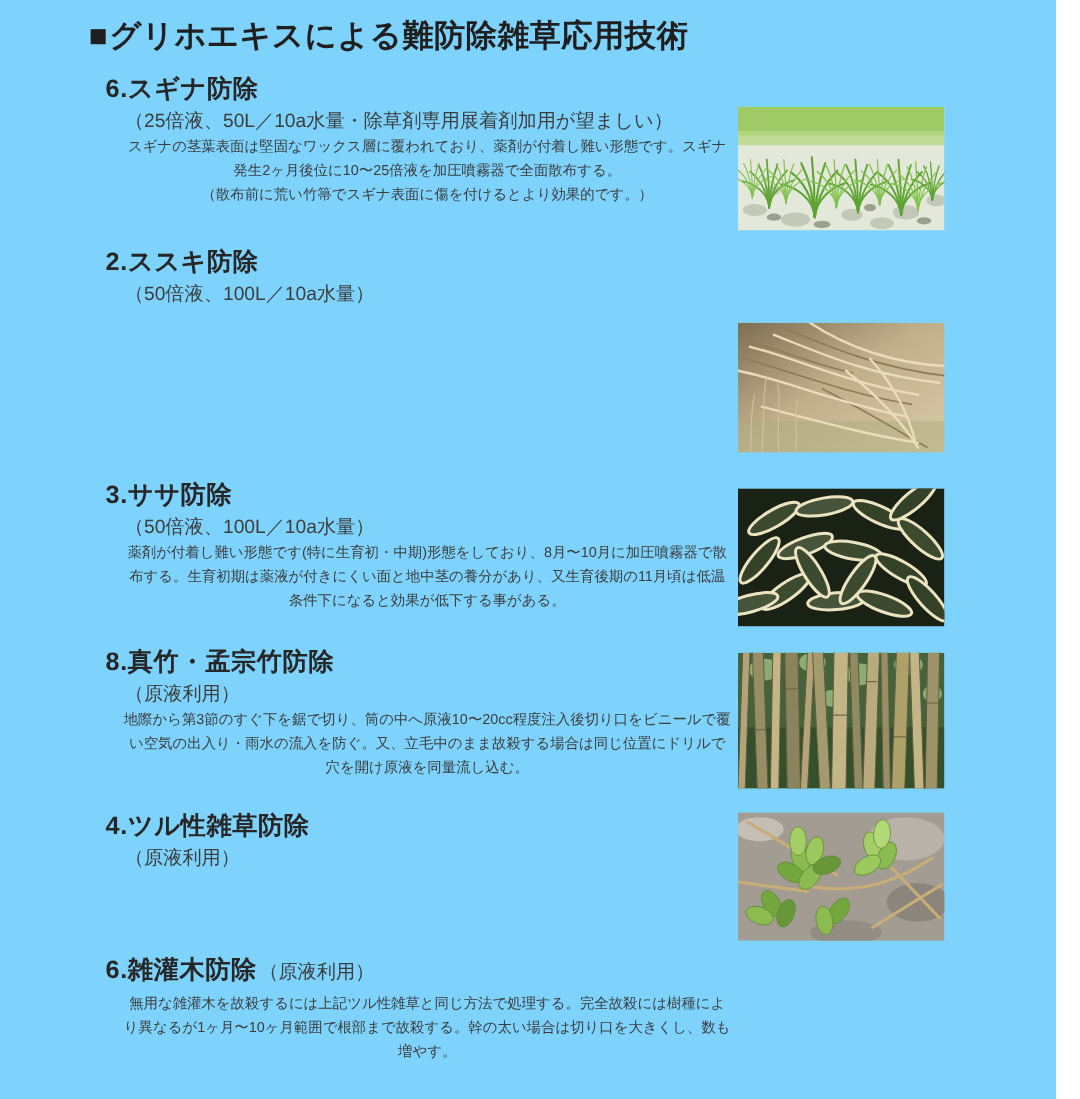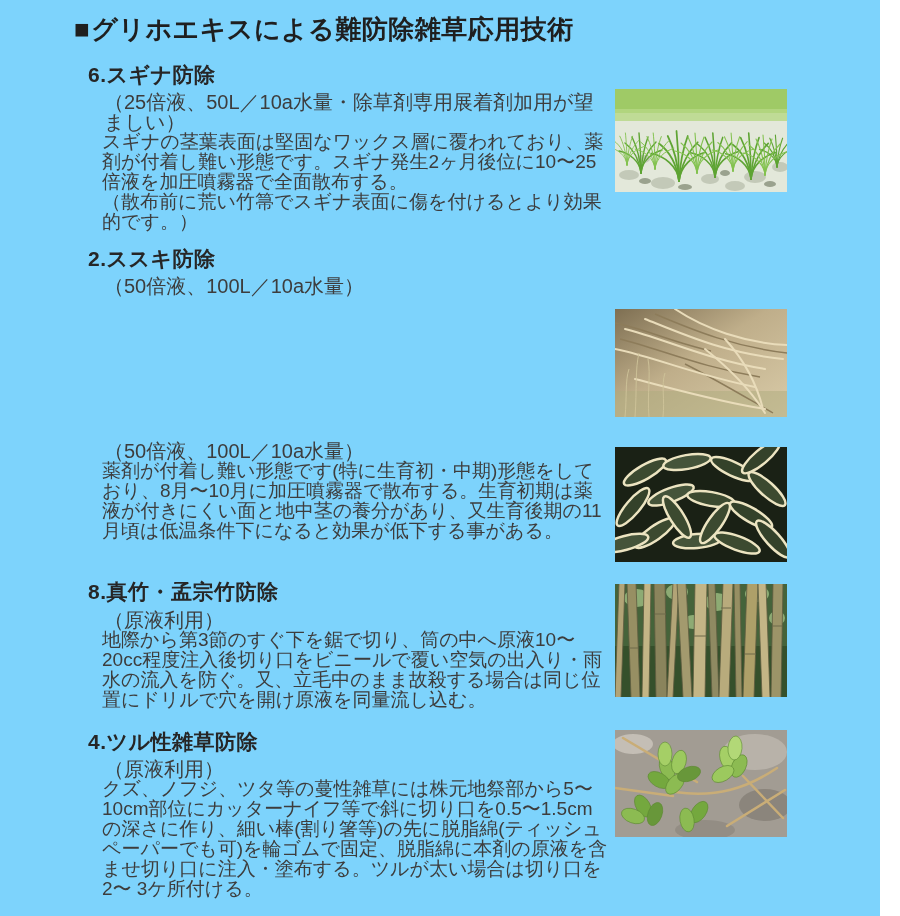--- a/index.html
+++ b/index.html
@@ -6,22 +6,22 @@
   body{width:900px;height:916px;background:#ffffff;overflow:hidden;}
   .page{position:relative;width:880px;height:916px;background:#7dd3fc;
         font-family:"Liberation Sans","DejaVu Sans",sans-serif;color:#3d3d3d;}
   .title{margin:0 0 18px 0;padding:14px 0 0 74px;font-size:26px;font-weight:700;
          color:#1f1f1f;letter-spacing:.5px;line-height:1.2;}
   .bullet{margin-right:1px;}
   .sections{margin-left:88px;}
   .section{display:flex;align-items:flex-start;}
   .section-text{width:522px;flex:none;}
   .heading{margin:0 0 5px 0;font-size:21px;font-weight:700;color:#262626;line-height:1.15;letter-spacing:.5px;}
-  .dosage{margin:0 0 0 16px;font-size:20px;line-height:20px;color:#3d3d3d;}
-  .body-text{margin:0 0 0 14px;font-size:19px;line-height:20px;color:#3d3d3d;}
+  .dosage{margin:0 0 0 16px;font-size:16px;line-height:20px;color:#3d3d3d;}
+  .body-text{margin:0 0 0 14px;font-size:12px;line-height:20px;color:#3d3d3d;text-align:center;}
   .dosage-inline{font-size:16px;font-weight:400;letter-spacing:0;margin-left:2px;color:#3d3d3d;}
   .section-photo{margin:0 93px 0 auto;flex:none;width:172px;}
   .section-photo svg{display:block;width:172px;height:auto;}
   
   .section:nth-of-type(1){margin-bottom:15px;}
   .section:nth-of-type(2){margin-bottom:24px;flex-direction:column;}
   .section:nth-of-type(3){margin-bottom:18px;}
   .section:nth-of-type(4){margin-bottom:20px;}
   .section:nth-of-type(5){margin-bottom:13px;}
   .section:nth-of-type(1) .section-photo{margin-top:26px;}
@@ -131,20 +131,21 @@
               <path d="M34,108 C32,84 36,66 33,50"></path>
             <path d="M10,108 C12,88 10,72 14,60"></path>
               <path d="M48,108 C50,90 46,76 50,64"></path>
           </g>
         </svg>
       </figure>
     </section>
 
     <section class="section">
       <div class="section-text">
+        <h2 class="heading">3.ササ防除</h2>
         <p class="dosage">（50倍液、100L／10a水量）</p>
         <p class="body-text">薬剤が付着し難い形態です(特に生育初・中期)形態をしており、8月〜10月に加圧噴霧器で散布する。生育初期は薬液が付きにくい面と地中茎の養分があり、又生育後期の11月頃は低温条件下になると効果が低下する事がある。</p>
       </div>
       <figure class="section-photo">
         <svg viewBox="0 0 172 115" xmlns="http://www.w3.org/2000/svg">
           <rect width="172" height="115" fill="#1a2115"></rect>
           <defs>
               <ellipse id="leafS" rx="24" ry="7"></ellipse>
             </defs>
           <g stroke="#ece4c1" stroke-width="2.5">
@@ -211,21 +212,20 @@
               <line x1="157" y1="42" x2="167" y2="42"></line>
           </g>
         </svg>
       </figure>
     </section>
 
     <section class="section">
       <div class="section-text">
         <h2 class="heading">4.ツル性雑草防除</h2>
         <p class="dosage">（原液利用）</p>
-        <p class="body-text">クズ、ノフジ、ツタ等の蔓性雑草には株元地祭部から5〜10cm部位にカッターナイフ等で斜に切り口を0.5〜1.5cmの深さに作り、細い棒(割り箸等)の先に脱脂綿(ティッシュペーパーでも可)を輪ゴムで固定、脱脂綿に本剤の原液を含ませ切り口に注入・塗布する。ツルが太い場合は切り口を2〜 3ケ所付ける。</p>
       </div>
       <figure class="section-photo">
         <svg viewBox="0 0 172 107" xmlns="http://www.w3.org/2000/svg">
           <rect width="172" height="107" fill="#a29c93"></rect>
           <g>
             <ellipse cx="140" cy="22" rx="32" ry="18" fill="#b8b2a9"></ellipse>
             <ellipse cx="150" cy="75" rx="26" ry="16" fill="#8b857c"></ellipse>
             <ellipse cx="18" cy="14" rx="20" ry="10" fill="#c4beb5"></ellipse>
             <ellipse cx="90" cy="100" rx="30" ry="10" fill="#938d84"></ellipse>
           </g>
@@ -253,15 +253,21 @@
             <use href="#leafV" transform="translate(28,76) rotate(-30)" fill="#74a83e"></use>
             <use href="#leafV" transform="translate(40,84) rotate(20)" fill="#68973a"></use>
             <use href="#leafV" transform="translate(18,86) rotate(-70)" fill="#8cbb52"></use>
             <use href="#leafV" transform="translate(84,82) rotate(35)" fill="#74a83e"></use>
             <use href="#leafV" transform="translate(72,90) rotate(-10)" fill="#8cbb52"></use>
           </g>
         </svg>
       </figure>
     </section>
 
+    <section class="section">
+      <div class="section-text">
+        <h2 class="heading"><span>6.雑灌木防除</span><span class="dosage-inline">（原液利用）</span></h2>
+        <p class="body-text">無用な雑灌木を故殺するには上記ツル性雑草と同じ方法で処理する。完全故殺には樹種により異なるが1ヶ月〜10ヶ月範囲で根部まで故殺する。幹の太い場合は切り口を大きくし、数も増やす。</p>
+      </div>
+    </section>
 
   </div>
 </div>
 
 </body></html>

